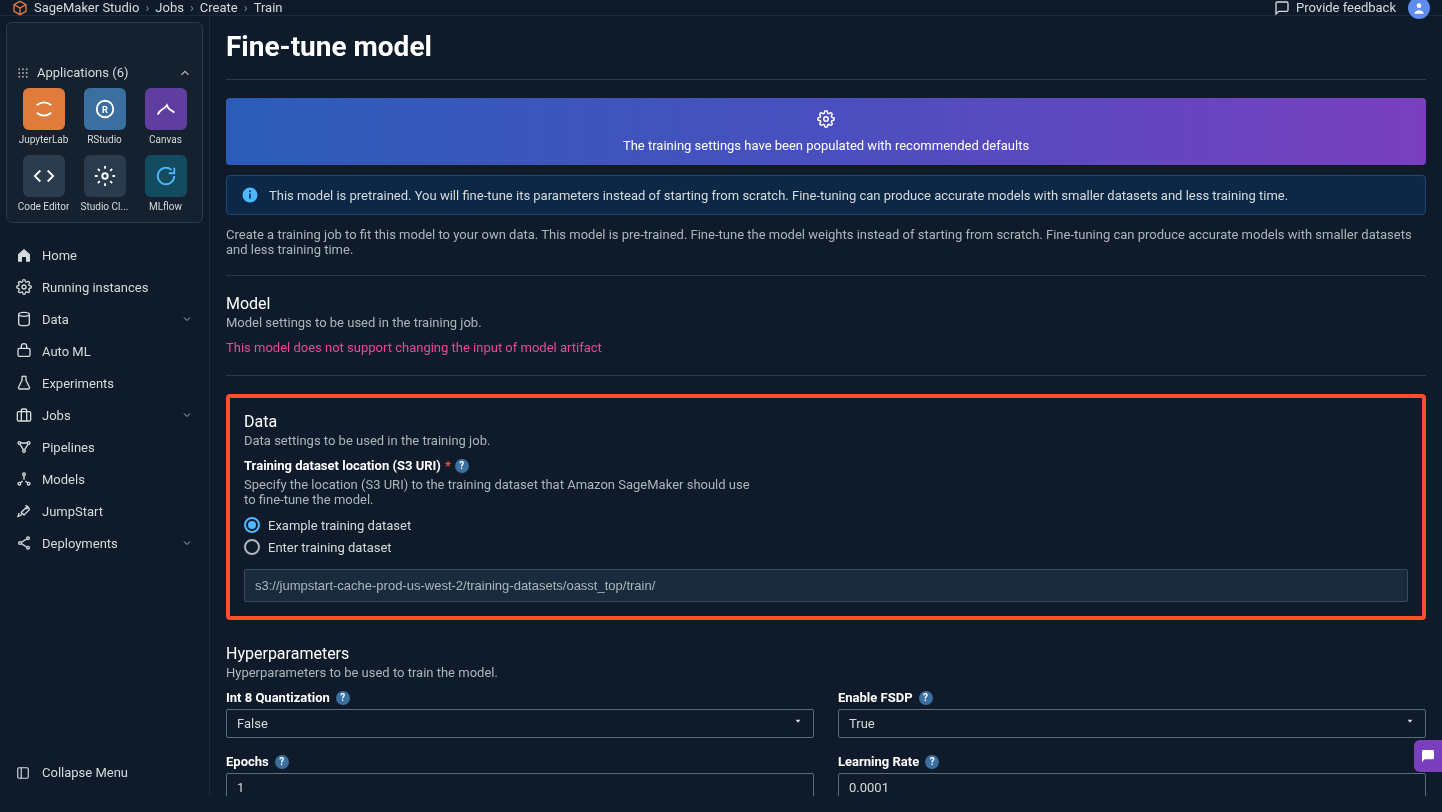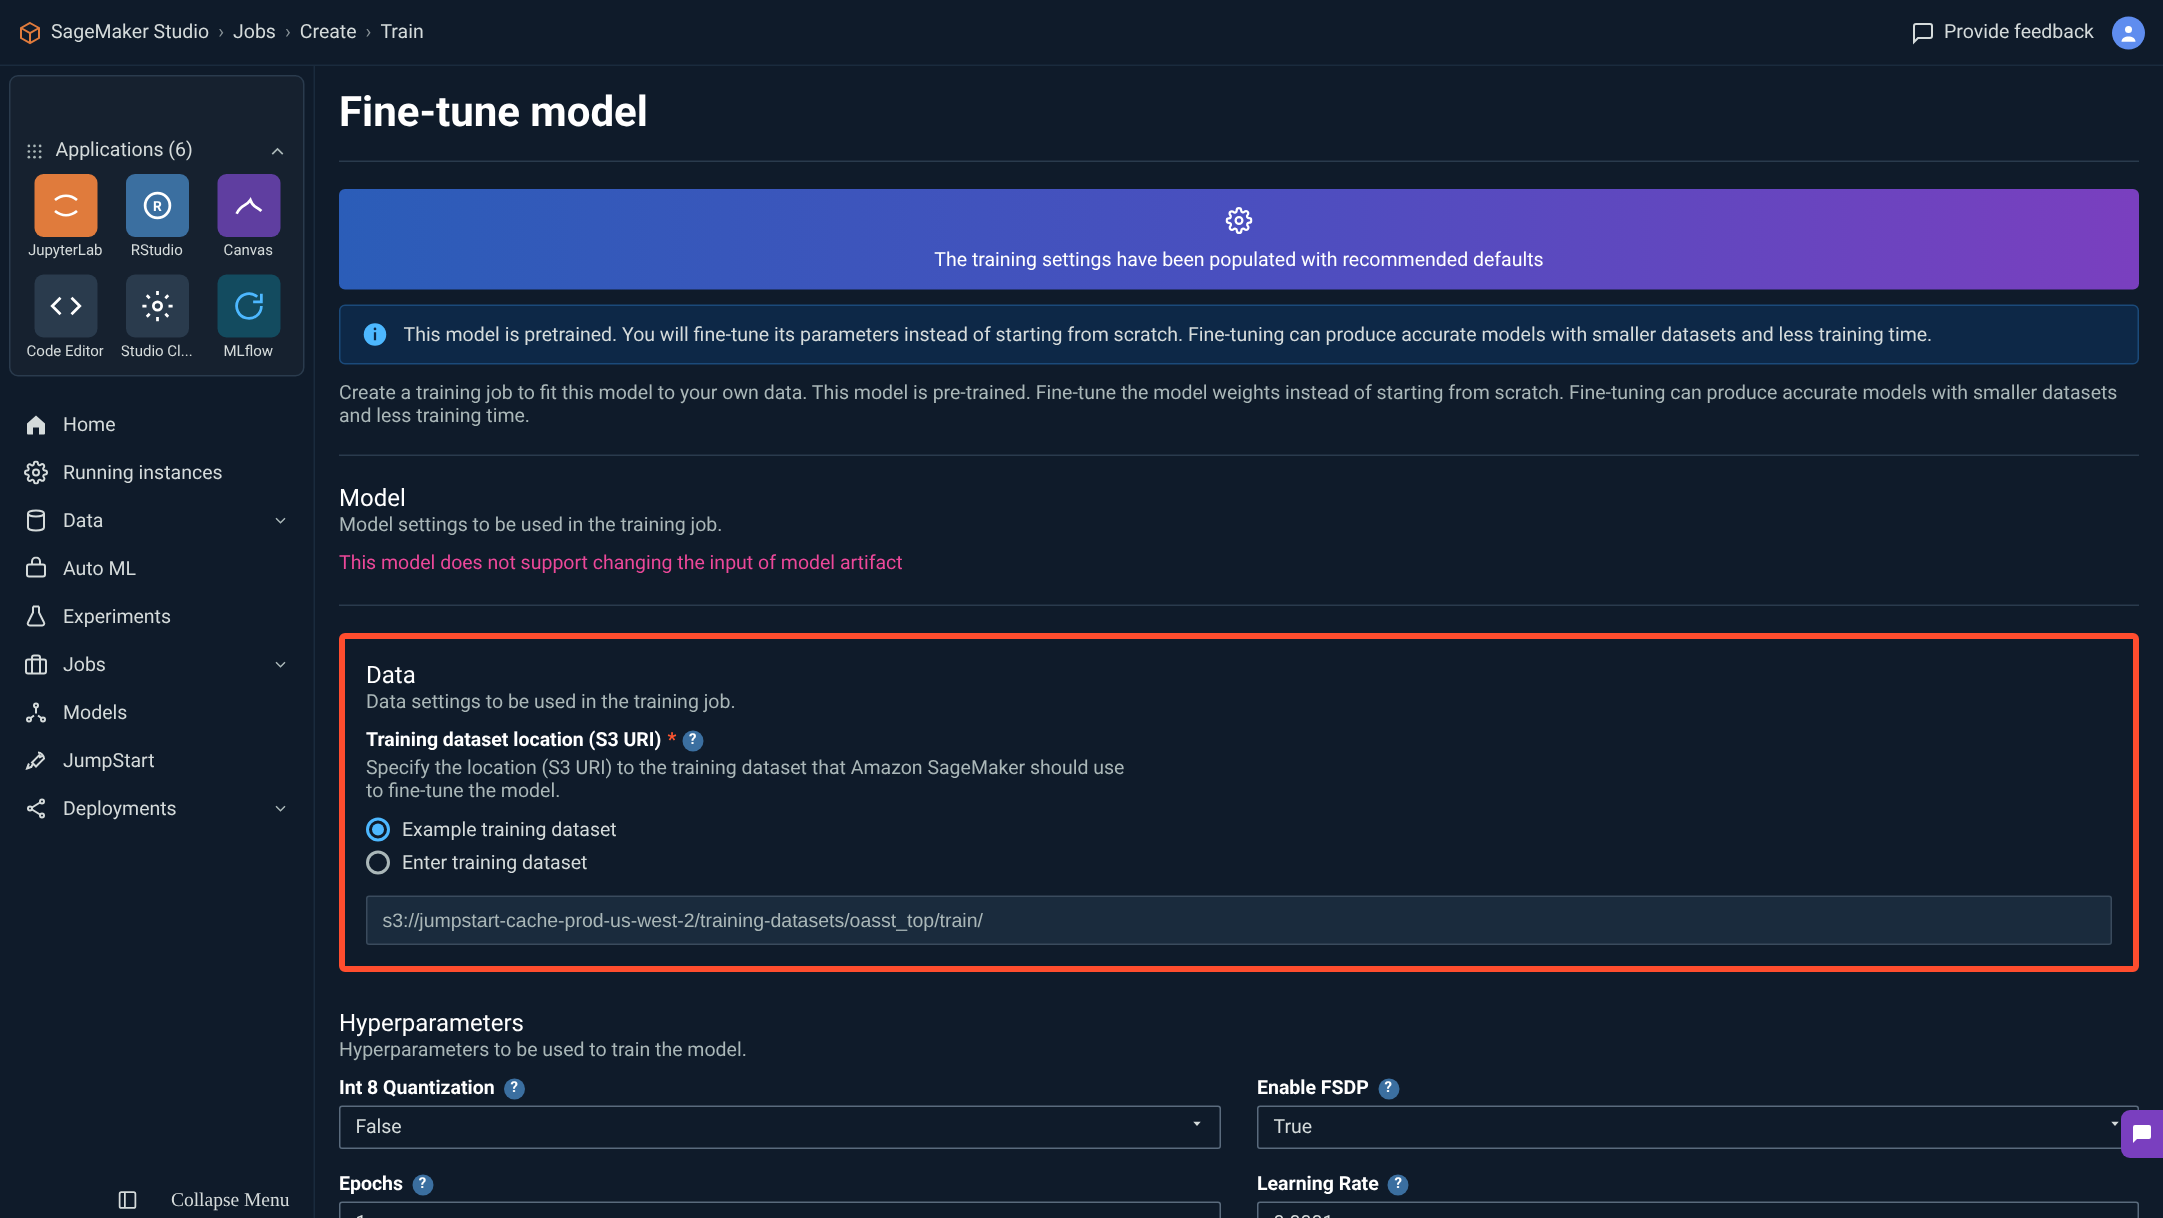--- a/index.html
+++ b/index.html
@@ -6,21 +6,21 @@
 body {
   font-family: -apple-system, BlinkMacSystemFont, "Segoe UI", Roboto, sans-serif;
   background: #0f1b2a;
   color: #d5dbdb;
   width: 1442px;
   height: 812px;
   overflow: hidden;
   font-size: 13px;
 }
 .top-bar {
-  height: 44px;
+  height: 16px;
   display: flex;
   align-items: center;
   justify-content: space-between;
   padding: 0 12px;
   border-bottom: 1px solid #1a2b3d;
 }
 .breadcrumb {
   display: flex;
   align-items: center;
   gap: 6px;
@@ -62,21 +62,21 @@
 .tile.dark { background:#2a3b4d; }
 .tile.teal { background:#134b5f; }
 .app-label { font-size:10px; color:#d5dbdb; text-align:left; white-space:nowrap; max-width:58px; overflow:hidden; text-overflow:ellipsis; }
 .nav-list { margin-top:6px; flex:1; }
 .nav-item {
   display:flex; align-items:center; gap:10px; padding:8px 10px; border-radius:4px; cursor:pointer; color:#d5dbdb;
 }
 .nav-item .nav-icon { width:16px; height:16px; }
 .nav-item .chev { margin-left:auto; color:#aab7b8; }
 .collapse-menu {
-  display:flex; align-items:center; gap:22px; padding:10px; color:#d5dbdb; cursor:pointer; font-size:13px; justify-content:flex-end;font-family:Liberation Serif, serif;
+  display:flex; align-items:center; gap:12px; padding:10px; color:#d5dbdb; cursor:pointer; font-size:13px; 
 }
 .main {
   flex:1;
   overflow-y:auto;
   padding: 14px 16px 40px 16px;
   position:relative;
 }
 .main::-webkit-scrollbar { width:10px; }
 .main::-webkit-scrollbar-track { background:#0f1b2a; }
 .main::-webkit-scrollbar-thumb { background:#3a4b5d; border-radius:5px; }
@@ -298,20 +298,29 @@
             <rect x="2" y="7" width="20" height="14" rx="2"></rect>
             <path d="M16 21V5a2 2 0 0 0-2-2h-4a2 2 0 0 0-2 2v16"></path>
           </svg>
           <span>Jobs</span>
           <svg class="chev" width="12" height="12" viewBox="0 0 24 24" fill="none" stroke="currentColor" stroke-width="2">
             <polyline points="6 9 12 15 18 9"></polyline>
           </svg>
         </div>
       <div class="nav-item">
           <svg class="nav-icon" viewBox="0 0 24 24" fill="none" stroke="currentColor" stroke-width="2">
+            <circle cx="5" cy="6" r="2"></circle>
+            <circle cx="19" cy="6" r="2"></circle>
+            <circle cx="12" cy="18" r="2"></circle>
+            <path d="M7 6h10M6 8l5 8M18 8l-5 8"></path>
+          </svg>
+          <span>Pipelines</span>
+        </div>
+      <div class="nav-item">
+          <svg class="nav-icon" viewBox="0 0 24 24" fill="none" stroke="currentColor" stroke-width="2">
             <circle cx="12" cy="5" r="2"></circle>
             <circle cx="5" cy="19" r="2"></circle>
             <circle cx="19" cy="19" r="2"></circle>
             <path d="M12 7v6M10 15l-4 3M14 15l4 3"></path>
           </svg>
           <span>Models</span>
         </div>
       <div class="nav-item">
           <svg class="nav-icon" viewBox="0 0 24 24" fill="none" stroke="currentColor" stroke-width="2">
             <path d="M5 15c-1 2-2 5-2 5s3-1 5-2M14 4c3 0 6 3 6 6-3 3-8 8-8 8l-4-4s5-5 8-8M9 15l-2 4M15 9l4-2"></path>

